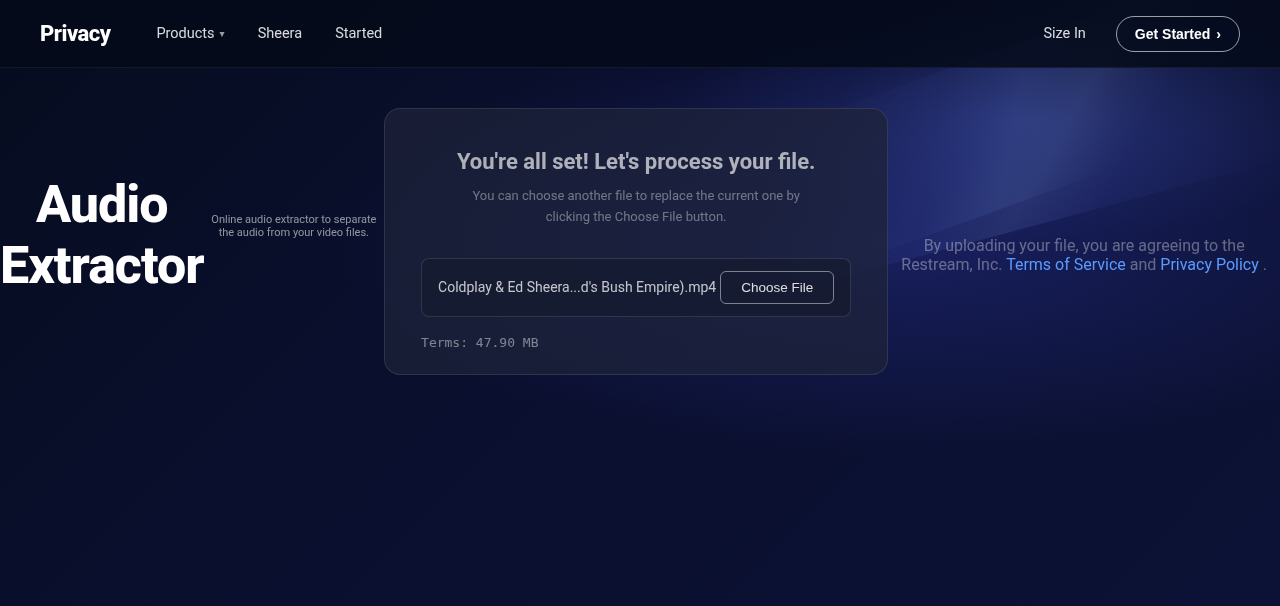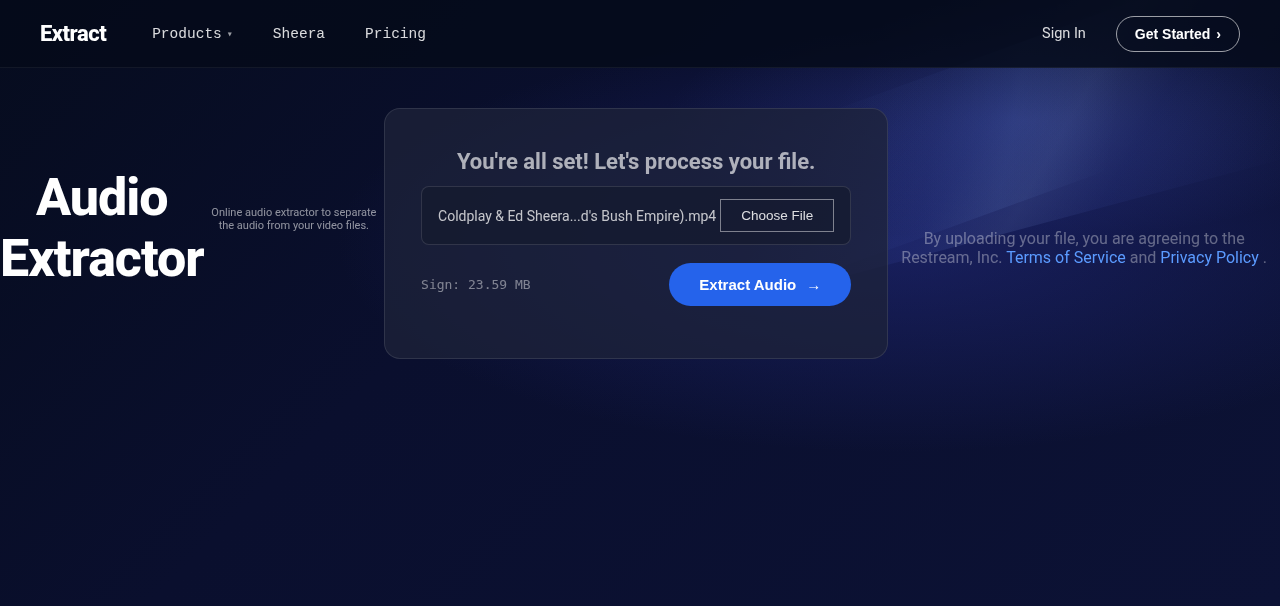--- a/index.html
+++ b/index.html
@@ -74,23 +74,22 @@
       font-weight: 800;
       color: #ffffff;
       letter-spacing: -0.5px;
       margin-right: 32px;
       white-space: nowrap;
     }
 
     .nav-links {
       display: flex;
       align-items: center;
-      gap: 12px;
+      gap: 5px;
       flex: 1;
-      font-family: Liberation Mono, monospace;
     }
 
     .nav-link {
       color: rgba(255,255,255,0.85);
       font-size: 14.5px;
       padding: 8px 14px;
       border-radius: 6px;
       cursor: pointer;
       display: flex;
       align-items: center;
@@ -156,21 +155,21 @@
       text-align: center;
       margin-bottom: 30px;
     }
 
     
     .upload-card {
       width: 584px;
       background: rgba(30, 35, 58, 0.75);
       border: 1px solid rgba(255,255,255,0.1);
       border-radius: 16px;
-      padding: 40px 36px 52px;
+      padding: 40px 36px 24px;
     }
 
     .card-status-title {
       font-size: 22px;
       font-weight: 700;
       color: rgba(255,255,255,0.65);
       text-align: center;
       margin-bottom: 12px;
     }
 
@@ -203,21 +202,21 @@
       white-space: nowrap;
     }
 
     .choose-file-btn {
       background: transparent;
       border: 1.5px solid rgba(255,255,255,0.45);
       color: rgba(255,255,255,0.85);
       font-size: 13.5px;
       font-weight: 500;
       padding: 8px 20px;
-      border-radius: 0;
+      border-radius: 6px;
       cursor: pointer;
       white-space: nowrap;
     }
 
     
     .action-row {
       display: flex;
       align-items: center;
       justify-content: space-between;
     }
@@ -258,65 +257,64 @@
     }
   </style>
 </head>
 <body>
 
 <div class="bg-overlay"></div>
 <div class="light-streak light-streak-1"></div>
 <div class="light-streak light-streak-2"></div>
 
 <nav>
-  <div class="nav-logo">Extract</div>
+  <div class="nav-logo">Privacy</div>
 
   <div class="nav-links">
     <div class="nav-link">
       <span>Products</span>
       <span class="chevron">▾</span>
     </div>
     <div class="nav-link">
       <span>Sheera</span>
     </div>
     <div class="nav-link">
-      <span>Pricing</span>
+      <span>Started</span>
     </div>
   </div>
 
   <div class="nav-actions">
-    <div class="sign-in-btn">Sign In</div>
+    <div class="sign-in-btn">Size In</div>
     <button class="get-started-btn">
       <span>Get Started</span>
       <span>›</span>
     </button>
   </div>
 </nav>
 
 <div class="main-content">
   <h1 class="page-title">Audio Extractor</h1>
   <p class="page-subtitle">Online audio extractor to separate the audio from your video files.</p>
 
   <div class="upload-card">
     <div class="card-status-title">You're all set! Let's process your file.</div>
+    <div class="card-status-desc">
+      You can choose another file to replace the current one by<br>clicking the Choose File button.
+    </div>
 
     <div class="file-row">
       <span class="file-name">Coldplay &amp; Ed Sheera...d's Bush Empire).mp4</span>
       <button class="choose-file-btn">Choose File</button>
     </div>
 
     <div class="action-row">
       <span class="file-size">
-        <span>Sign:</span>
-        <span>23.59 MB</span>
+        <span>Terms:</span>
+        <span>47.90 MB</span>
       </span>
-      <button class="extract-btn">
-        <span>Extract Audio</span>
-        <span>→</span>
-      </button>
     </div>
   </div>
 
   <div class="footer-note">
     <span>By uploading your file, you are agreeing to the Restream, Inc.</span>
     <a href="#">Terms of Service</a>
     <span>and</span>
     <a href="#">Privacy Policy</a>
     <span>.</span>
   </div>

